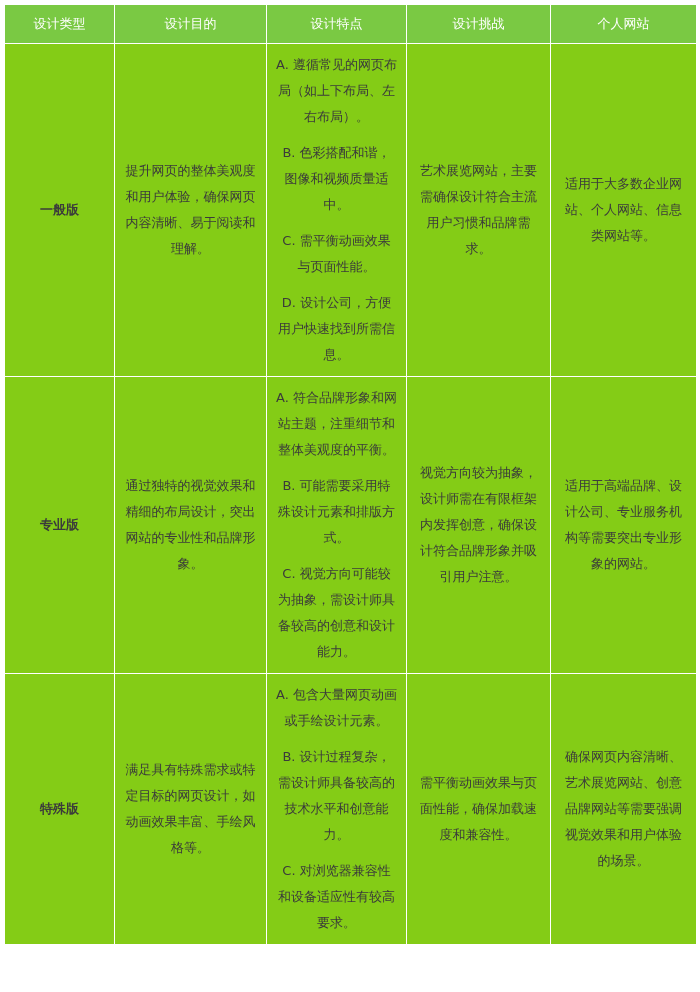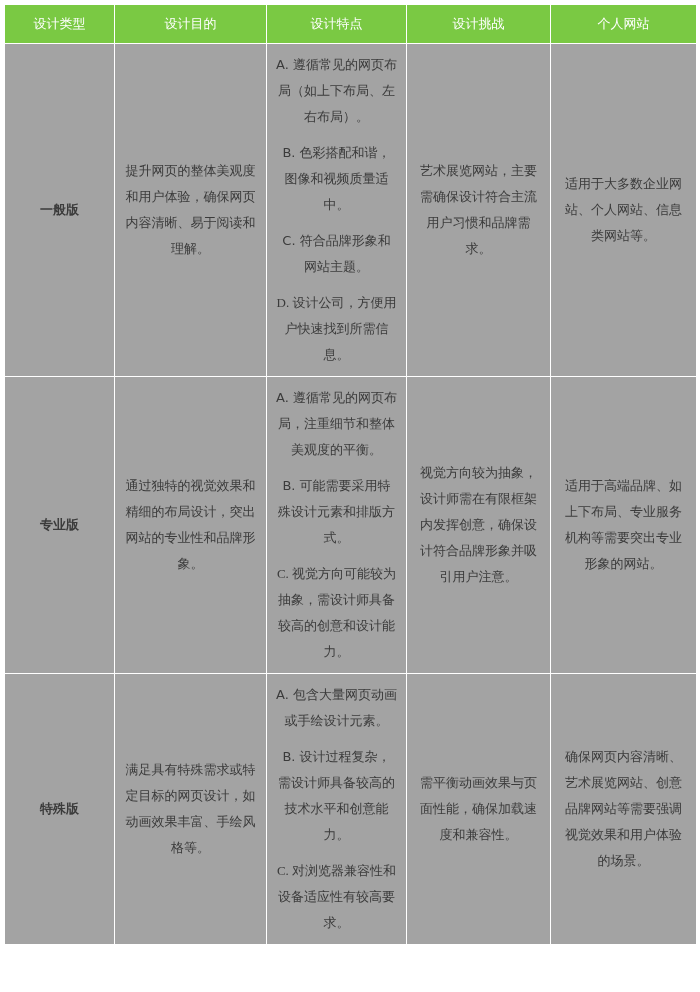--- a/index.html
+++ b/index.html
@@ -33,42 +33,41 @@
     background: #7ac943;
     color: #ffffff;
     font-size: 13px;
     font-weight: normal;
     text-align: center;
     height: 38px;
     line-height: 38px;
     padding: 0;
   }
   table.design-table tbody td {
-    background: #a3a3a3;
+    background: #84cc16;
     color: #3b3b3b;
     font-size: 13px;
     line-height: 2.0;
     padding: 8px 9px;
   }
   td.cat {
     text-align: center;
     font-weight: bold;
     color: #333333;
     font-size: 13px;
   }
   td.body-cell {
     text-align: justify;
     text-justify: inter-ideograph;
   }
   td.body-cell p {
     margin: 0 0 10px 0;
   }
   td.body-cell p:last-child {
     margin-bottom: 0;
-    font-family: Liberation Serif, serif;
   }
   
   col.c0 { width: 110px; }
   col.c1 { width: 152px; }
   col.c2 { width: 140px; }
   col.c3 { width: 144px; }
   col.c4 { width: 146px; }
 </style>
 </head>
 <body>
@@ -93,45 +92,45 @@
     </thead>
     <tbody>
       <tr>
         <td class="cat">一般版</td>
         <td class="body-cell">
           <p>提升网页的整体美观度和用户体验，确保网页内容清晰、易于阅读和理解。</p>
         </td>
         <td class="body-cell">
           <p>A. 遵循常见的网页布局（如上下布局、左右布局）。</p>
           <p>B. 色彩搭配和谐，图像和视频质量适中。</p>
-          <p>C. 符合品牌形象和网站主题。</p>
+          <p>C. 需平衡动画效果与页面性能。</p>
           <p>D. 设计公司，方便用户快速找到所需信息。</p>
         </td>
         <td class="body-cell">
           <p>艺术展览网站，主要需确保设计符合主流用户习惯和品牌需求。</p>
         </td>
         <td class="body-cell">
           <p>适用于大多数企业网站、个人网站、信息类网站等。</p>
         </td>
       </tr>
       <tr>
         <td class="cat">专业版</td>
         <td class="body-cell">
           <p>通过独特的视觉效果和精细的布局设计，突出网站的专业性和品牌形象。</p>
         </td>
         <td class="body-cell">
-          <p>A. 遵循常见的网页布局，注重细节和整体美观度的平衡。</p>
+          <p>A. 符合品牌形象和网站主题，注重细节和整体美观度的平衡。</p>
           <p>B. 可能需要采用特殊设计元素和排版方式。</p>
           <p>C. 视觉方向可能较为抽象，需设计师具备较高的创意和设计能力。</p>
         </td>
         <td class="body-cell">
           <p>视觉方向较为抽象，设计师需在有限框架内发挥创意，确保设计符合品牌形象并吸引用户注意。</p>
         </td>
         <td class="body-cell">
-          <p>适用于高端品牌、如上下布局、专业服务机构等需要突出专业形象的网站。</p>
+          <p>适用于高端品牌、设计公司、专业服务机构等需要突出专业形象的网站。</p>
         </td>
       </tr>
       <tr>
         <td class="cat">特殊版</td>
         <td class="body-cell">
           <p>满足具有特殊需求或特定目标的网页设计，如动画效果丰富、手绘风格等。</p>
         </td>
         <td class="body-cell">
           <p>A. 包含大量网页动画或手绘设计元素。</p>
           <p>B. 设计过程复杂，需设计师具备较高的技术水平和创意能力。</p>

